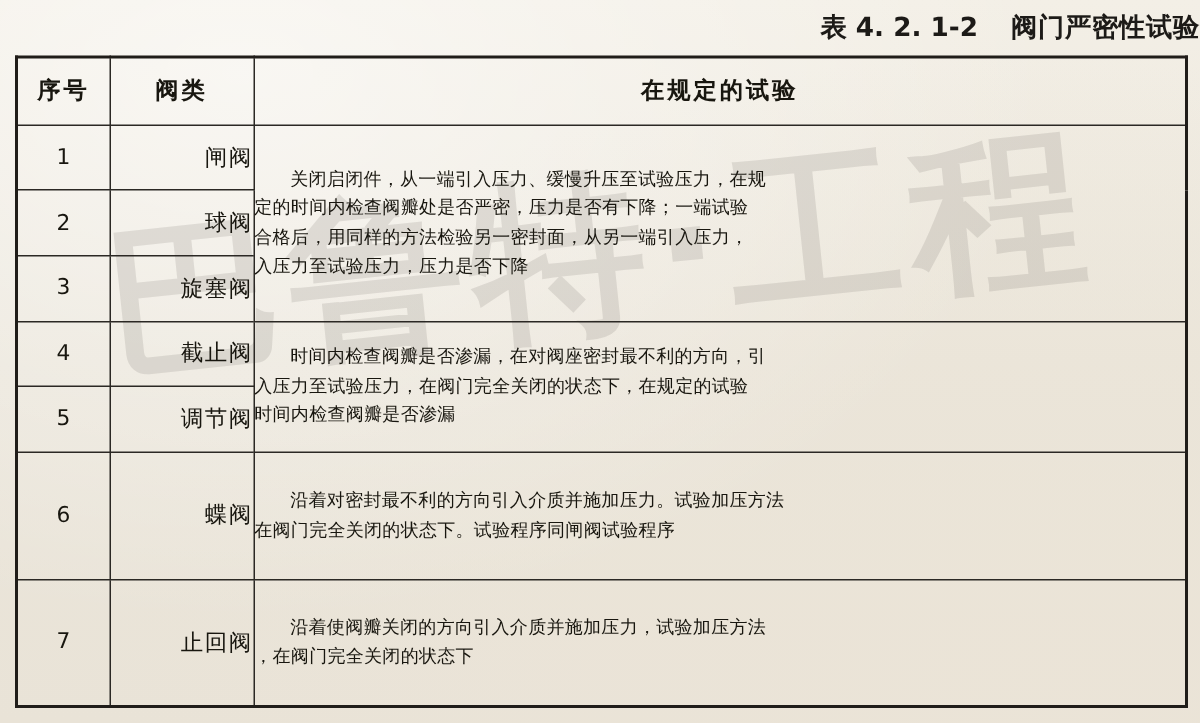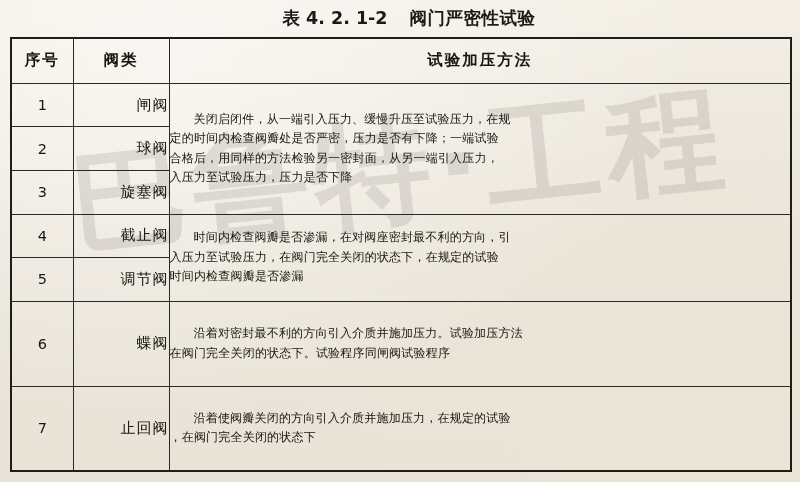--- a/index.html
+++ b/index.html
@@ -37,21 +37,21 @@
     line-height: 1;
     transform: rotate(-6deg);
     pointer-events: none;
     user-select: none;
   }
   .title {
     position: absolute;
     top: 6px;
     left: 18px;
     right: 0;
-    text-align: center;
+    text-align: right;
     font-size: 17.5px;
     font-weight: bold;
     color: #1c1a17;
     letter-spacing: 0.5px;
     font-family: "DejaVu Sans", sans-serif;
   }
   .title .num {
     letter-spacing: 0px;
   }
   .title .gap {
@@ -141,21 +141,21 @@
     <table class="valve">
       <colgroup>
         <col class="c-no">
         <col class="c-type">
         <col class="c-method">
       </colgroup>
       <tbody>
         <tr class="row-h">
           <td class="hdr">序号</td>
           <td class="hdr">阀类</td>
-          <td class="hdr">试验加压方法</td>
+          <td class="hdr">在规定的试验</td>
         </tr>
 
         <tr class="row-1">
           <td class="cell-no">1</td>
           <td class="cell-type">闸阀</td>
           <td class="cell-method" rowspan="3">
             <p>关闭启闭件，从一端引入压力、缓慢升压至试验压力，在规</p>
             <p class="cont">定的时间内检查阀瓣处是否严密，压力是否有下降；一端试验</p>
             <p class="cont">合格后，用同样的方法检验另一密封面，从另一端引入压力，</p>
             <p class="cont">入压力至试验压力，压力是否下降</p>
@@ -193,20 +193,20 @@
           <td class="cell-method">
             <p>沿着对密封最不利的方向引入介质并施加压力。试验加压方法</p>
             <p class="cont">在阀门完全关闭的状态下。试验程序同闸阀试验程序</p>
           </td>
         </tr>
 
         <tr class="row-7">
           <td class="cell-no">7</td>
           <td class="cell-type">止回阀</td>
           <td class="cell-method">
-            <p>沿着使阀瓣关闭的方向引入介质并施加压力，在规定的试验</p>
+            <p>沿着使阀瓣关闭的方向引入介质并施加压力，试验加压方法</p>
             <p class="cont">，在阀门完全关闭的状态下</p>
           </td>
         </tr>
       </tbody>
     </table>
   </div>
 </div>
 
 </body></html>

